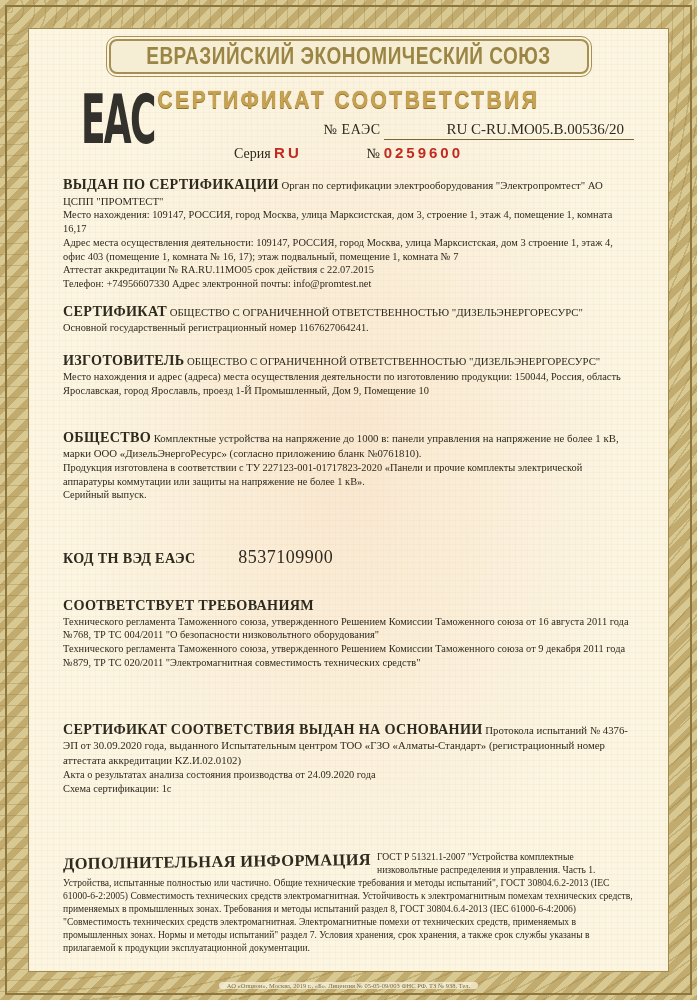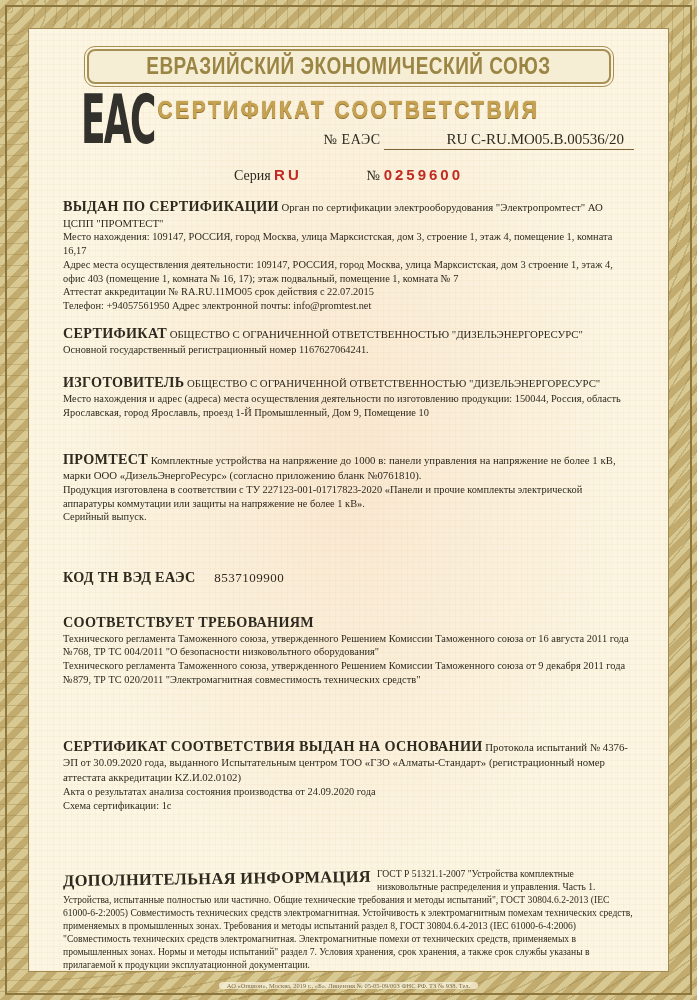--- a/index.html
+++ b/index.html
@@ -17,41 +17,41 @@
   .paper {
     position:absolute; inset:28px; border:1.5px solid #a08a52;
     background:
       radial-gradient(ellipse at 50% 46%, rgba(246,196,160,.28) 0%, rgba(246,196,160,0) 62%),
       repeating-linear-gradient(0deg, rgba(205,168,92,.07) 0 1px, rgba(0,0,0,0) 1px 6px),
       repeating-linear-gradient(90deg, rgba(205,168,92,.06) 0 1px, rgba(0,0,0,0) 1px 6px),
       #fbf5e2;
     padding:6px 34px 0 34px;
   }
 
-  .banner { width:524px; margin:14px auto 0 auto; border:2px solid #a68f52; outline:1px solid #a68f52; outline-offset:2px; border-radius:8px; background:#f6eed4; text-align:center; padding:4px 2px 5px 2px; }
+  .banner { width:480px; margin:4px auto 0 auto; border:2px solid #a68f52; outline:1px solid #a68f52; outline-offset:2px; border-radius:8px; background:#f6eed4; text-align:center; padding:4px 2px 5px 2px; }
   .banner span{ display:inline-block; font-family:"Liberation Sans", sans-serif; font-weight:bold; font-size:19px; letter-spacing:.5px; color:#9b8544; transform:scaleY(1.25); white-space:nowrap; }
 
   .doc-title { margin-top:14px; text-align:center; font-family:"Liberation Sans", sans-serif; font-weight:bold; font-size:21px; letter-spacing:2.5px; color:#c7a351; text-shadow:0 1px 0 #8f7433, 0 0 1px #a5874a; transform:scaleY(1.1); }
 
   .eac-mark { position:absolute; left:52px; top:58px; font-family:"DejaVu Sans", sans-serif; font-weight:900; font-size:62px; line-height:1; color:#33312c; transform:scale(.58,1.08); transform-origin:left top; letter-spacing:-3px; }
 
   .numrow { text-align:right; margin-top:9px; font-size:14px; }
   .numrow .lbl { letter-spacing:.5px; }
   .cert-no { display:inline-block; min-width:250px; border-bottom:1px solid #7a6536; padding:0 10px 1px 10px; font-size:15px; }
-  .series-row { text-align:center; margin-top:16px; font-size:14px; }
+  .series-row { text-align:center; margin-top:4px; font-size:14px; }
   .red { color:#c22a20; }
   .blank-no { font-family:"Liberation Sans", sans-serif; letter-spacing:3px; font-weight:bold; font-size:15px; }
   .series-gap { display:inline-block; width:58px; }
 
   .sec { margin-top:12px; font-size:10.4px; line-height:1.32; }
   .sec .h { font-weight:bold; font-size:14.2px; letter-spacing:.3px; }
   .sec .inline-name { font-size:10.8px; }
   .applicant-name, .mfr-name { font-size:11.2px;margin-top:11px; }
 
-  .tnved-code { font-size:13px; margin-left:16px; letter-spacing:.5px; }
+  .tnved-code { font-size:18px; margin-left:40px; letter-spacing:.5px; }
 
   .extra .h { float:left; font-size:16.5px; margin-right:6px; transform:rotate(-.8deg); }
   .extra { font-size:9.6px; line-height:1.35; }
 
   .imprint { position:absolute; left:0; right:0; bottom:11px; text-align:center; font-size:6.5px; color:#7c6b45; }
   .imprint span{ background:rgba(250,244,222,.75); padding:0 8px; border-radius:4px; }
 </style>
 </head>
 <body>
 
@@ -77,37 +77,37 @@
       <span>№</span>
       <span class="red blank-no">0259600</span>
     </div>
 
     <div class="sec" style="margin-top:13px;">
       <span class="h">ВЫДАН ПО СЕРТИФИКАЦИИ</span>
       <span class="inline-name">Орган по сертификации электрооборудования "Электропромтест" АО ЦСПП "ПРОМТЕСТ"</span>
       <div>Место нахождения: 109147, РОССИЯ, город Москва, улица Марксистская, дом 3, строение 1, этаж 4, помещение 1, комната 16,17</div>
       <div>Адрес места осуществления деятельности: 109147, РОССИЯ, город Москва, улица Марксистская, дом 3 строение 1, этаж 4, офис 403 (помещение 1, комната № 16, 17); этаж подвальный, помещение 1, комната № 7</div>
       <div>Аттестат аккредитации № RA.RU.11МО05 срок действия с 22.07.2015</div>
-      <div>Телефон: +94057561950 Адрес электронной почты: info@promtest.net</div>
+      <div>Телефон: +74956607330 Адрес электронной почты: info@promtest.net</div>
     </div>
 
     <div class="sec" style="margin-top:11px;">
       <span class="h">СЕРТИФИКАТ</span>
       <span class="inline-name applicant-name">ОБЩЕСТВО С ОГРАНИЧЕННОЙ ОТВЕТСТВЕННОСТЬЮ "ДИЗЕЛЬЭНЕРГОРЕСУРС"</span>
       <div>Основной государственный регистрационный номер 1167627064241.</div>
     </div>
 
     <div class="sec" style="margin-top:17px;">
       <span class="h">ИЗГОТОВИТЕЛЬ</span>
       <span class="inline-name mfr-name">ОБЩЕСТВО С ОГРАНИЧЕННОЙ ОТВЕТСТВЕННОСТЬЮ "ДИЗЕЛЬЭНЕРГОРЕСУРС"</span>
       <div>Место нахождения и адрес (адреса) места осуществления деятельности по изготовлению продукции: 150044, Россия, область Ярославская, город Ярославль, проезд 1-Й Промышленный, Дом 9, Помещение 10</div>
     </div>
 
     <div class="sec" style="margin-top:30px;">
-      <span class="h">ПРОМТЕСТ</span>
+      <span class="h">ОБЩЕСТВО</span>
       <span class="inline-name">Комплектные устройства на напряжение до 1000 в: панели управления на напряжение не более 1 кВ, марки ООО «ДизельЭнергоРесурс» (согласно приложению бланк №0761810).</span>
       <div>Продукция изготовлена в соответствии с ТУ 227123-001-01717823-2020 «Панели и прочие комплекты электрической аппаратуры коммутации  или защиты на напряжение не более 1 кВ».</div>
       <div>Серийный выпуск.</div>
     </div>
 
     <div class="sec" style="margin-top:44px;">
       <span class="h">КОД ТН ВЭД ЕАЭС</span>
       <span class="tnved-code">8537109900</span>
     </div>
 

